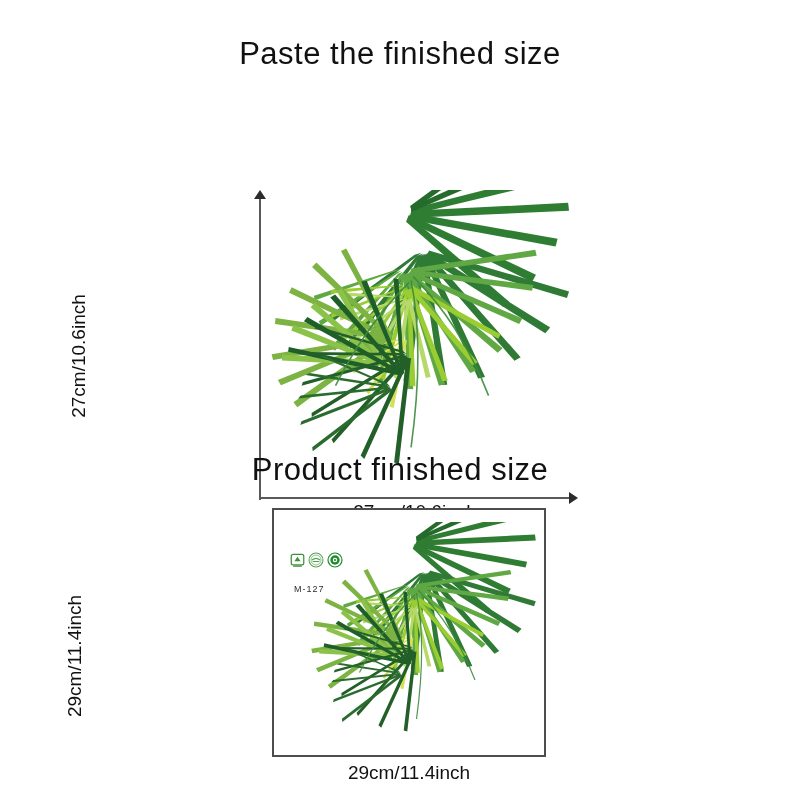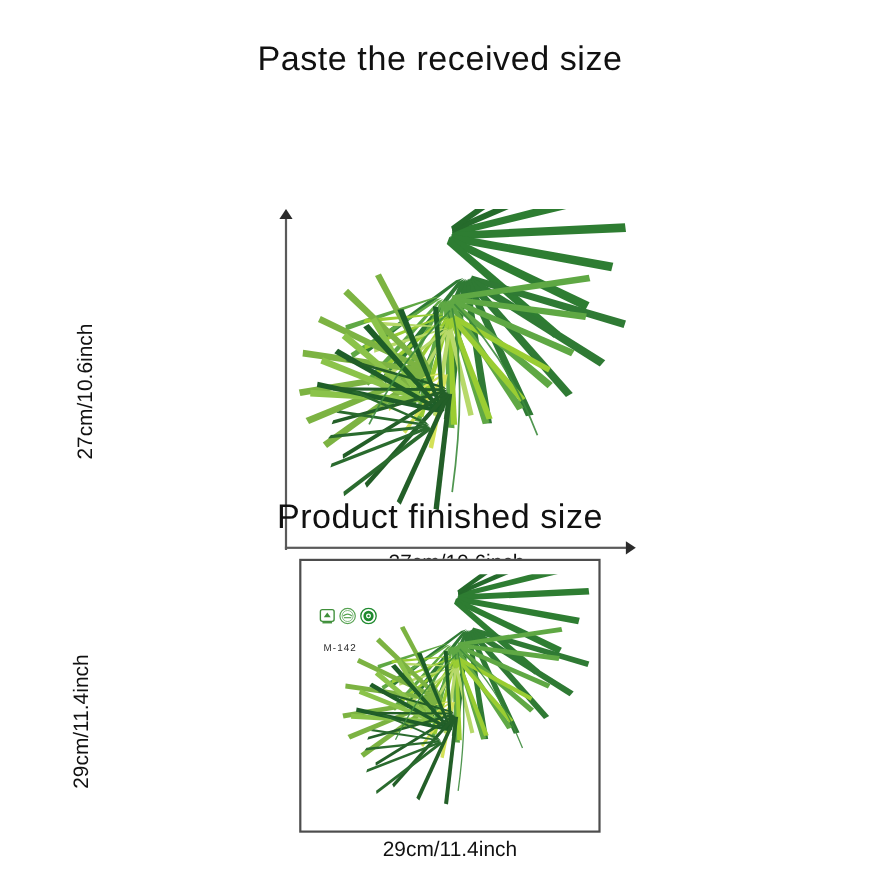--- a/index.html
+++ b/index.html
@@ -163,21 +163,21 @@
     width: 240px;
     height: 232px;
   }
   .palm-wrap svg { display: block; width: 100%; height: 100%; }
 </style>
 </head>
 <body>
 
 <div class="page">
 
-  <div class="section-title" id="title-paste">Paste the received size</div>
+  <div class="section-title" id="title-paste">Paste the finished size</div>
 
   <div id="section-finished">
 
     <div class="axis-v"></div>
     <div class="axis-v-head"></div>
     <div class="axis-h"></div>
     <div class="axis-h-head"></div>
 
     <div class="palm-wrap" id="palm-finished">
       <svg viewBox="0 0 320 300" xmlns="http://www.w3.org/2000/svg">
@@ -481,21 +481,21 @@
         <rect x="7" y="13.5" width="10" height="1.6" fill="#57a352"></rect>
       </svg>
       <svg class="badge" width="16" height="16" viewBox="0 0 24 24">
         <circle cx="12" cy="12" r="10.5" fill="none" stroke="#1f8a2e" stroke-width="1.8"></circle>
         <circle cx="12" cy="12" r="7" fill="#1f8a2e"></circle>
         <circle cx="12" cy="12" r="3.4" fill="#ffffff"></circle>
         <circle cx="12" cy="12" r="1.6" fill="#1f8a2e"></circle>
       </svg>
     </div>
 
-    <div class="product-code">M-142</div>
+    <div class="product-code">M-127</div>
 
     <div class="palm-wrap" id="palm-product">
       <svg viewBox="0 0 320 300" xmlns="http://www.w3.org/2000/svg">
         <g transform="translate(150,18)">
           <g fill="#2e7d32">
             <g transform="rotate(-6)">
                 <path d="M0,0 L150,-22 L152,-14 L0,6 Z"></path>
               </g>
             <g transform="rotate(0)">
                 <path d="M0,2 L158,-6 L159,2 L0,9 Z"></path>

